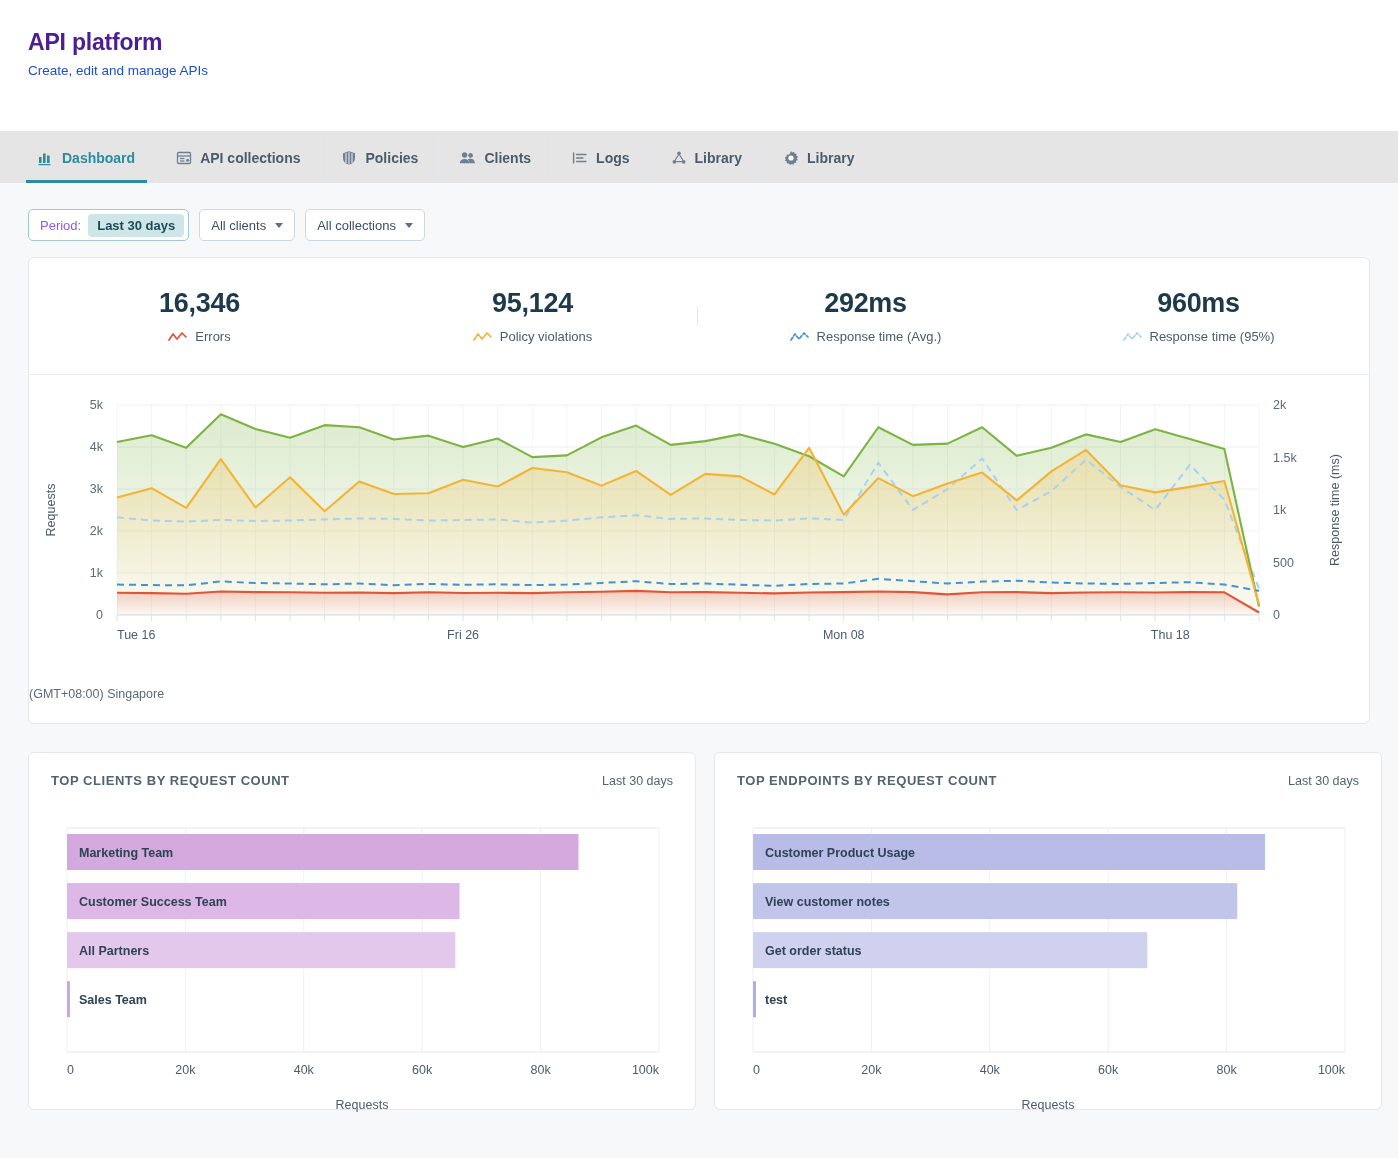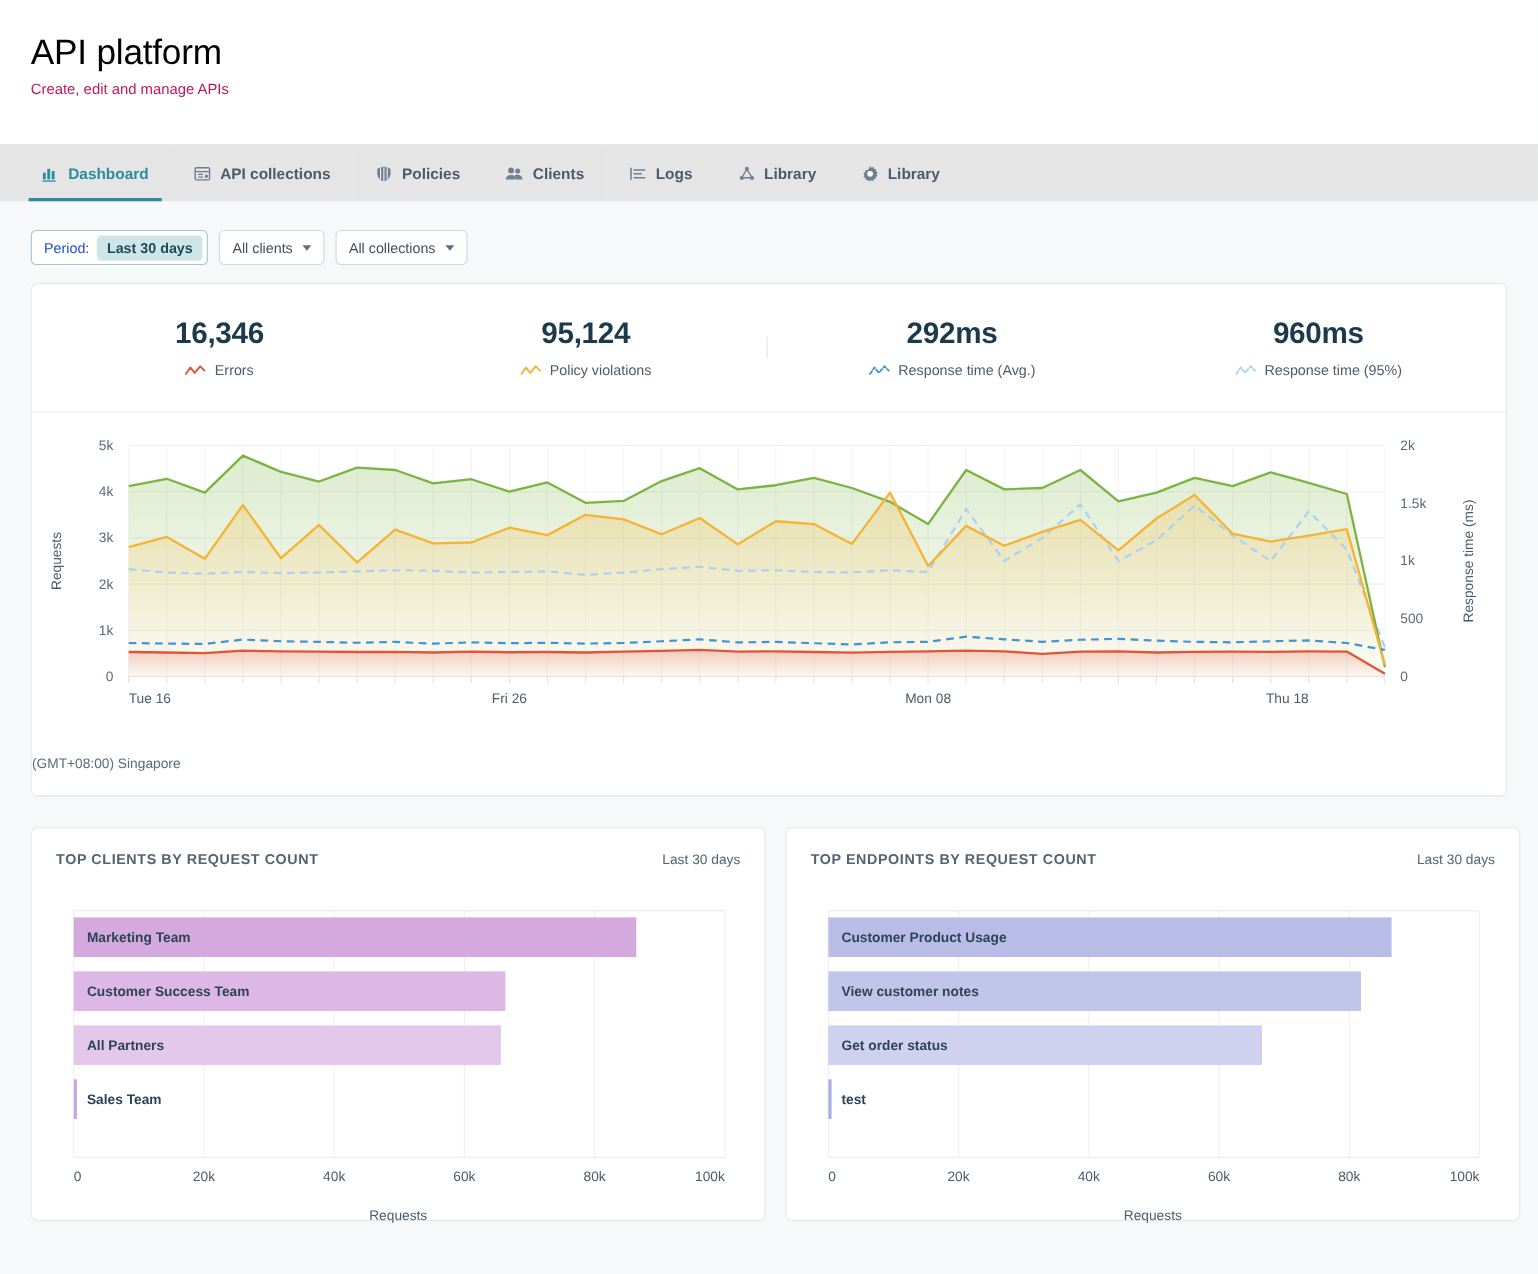--- a/index.html
+++ b/index.html
@@ -12,30 +12,30 @@
     overflow: hidden;
   }
 
   
   .page-header {
     background: #ffffff;
     padding: 30px 28px 0 28px;
     height: 131px;
   }
   .page-title {
-    font-size: 32px;
-    font-weight: normal;
-    color: #000000;
+    font-size: 23px;
+    font-weight: bold;
+    color: #4c1d95;
     letter-spacing: -0.2px;
     margin: 0 0 8px 0;
     line-height: 1.1;
   }
   .page-subtitle {
     font-size: 13.5px;
-    color: #be185d;
+    color: #1d4ed8;
     margin: 0;
   }
 
   
   .tabbar {
     background: #e5e5e5;
     border-top: 1px solid #e4e8ec;
     height: 52px;
     display: flex;
     align-items: stretch;
@@ -79,21 +79,21 @@
     border-radius: 5px;
     display: flex;
     align-items: center;
     padding: 0 11px;
     font-size: 13px;
     color: #3c5060;
     cursor: pointer;
     gap: 7px;
   }
   .pill.period { border-color: #9fc8cf; padding-right: 4px; }
-  .period-label { color: #1d4ed8; }
+  .period-label { color: #8b5cf6; }
   .period-value {
     background: #cfe6e9;
     color: #1d4b55;
     font-weight: bold;
     border-radius: 4px;
     padding: 4px 9px;
     font-size: 13px;
   }
   .caret {
     width: 0; height: 0;

